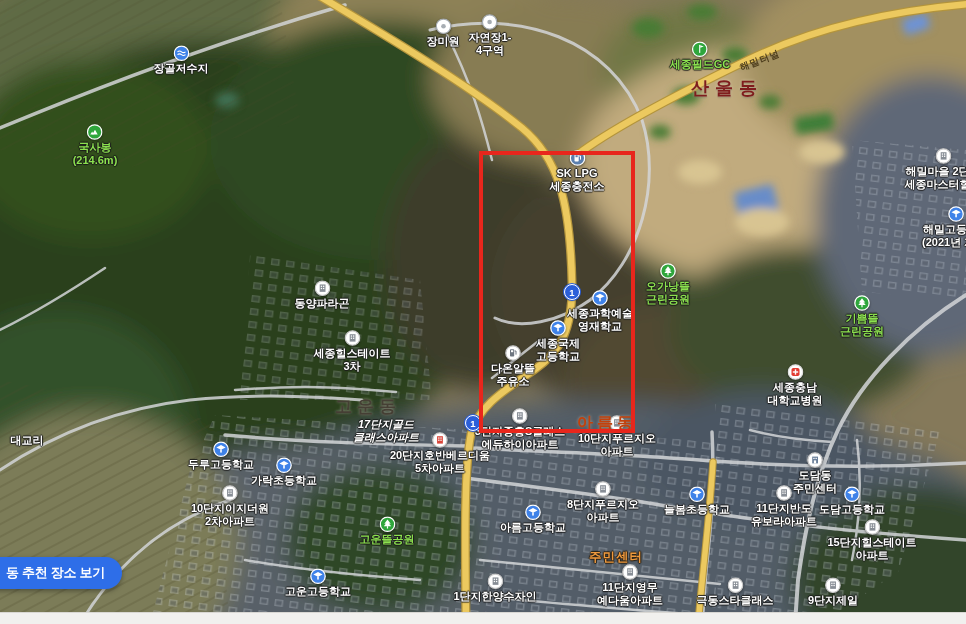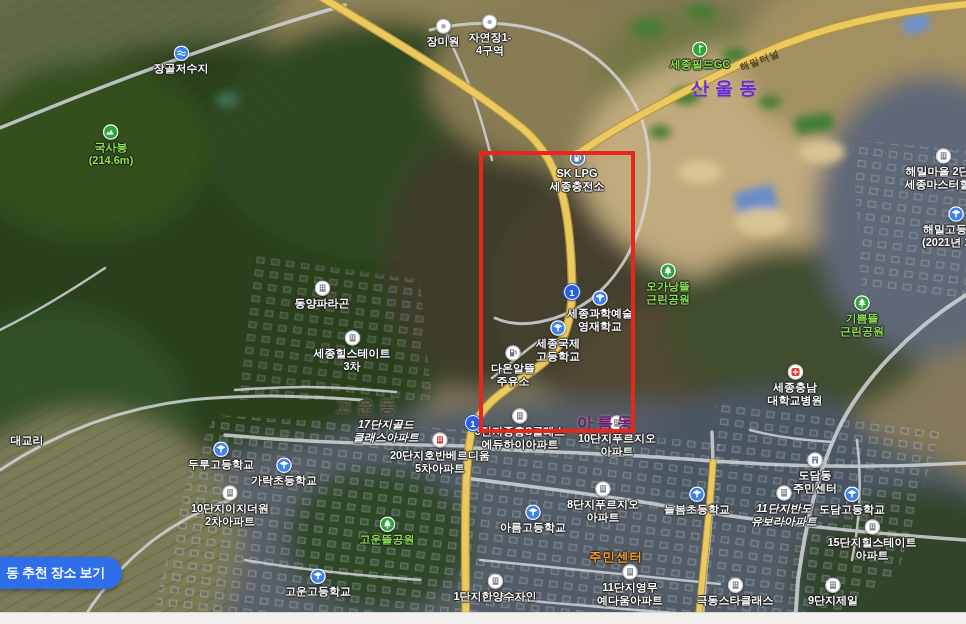--- a/index.html
+++ b/index.html
@@ -145,21 +145,21 @@
 
   <div id="overlay">
       <div class="marker-wrap" style="left: 181px; top: 60px;">
         <svg class="marker-ico" viewBox="0 0 16 16">
           <circle cx="8" cy="8" r="7.2" fill="#3f82e8" stroke="#fff" stroke-width="1.3"></circle>
           <path d="M4 6.6q2-1.7 4 0t4 0" stroke="#fff" stroke-width="1.2" fill="none"></path>
           <path d="M4 9.4q2-1.7 4 0t4 0" stroke="#fff" stroke-width="1.2" fill="none"></path>
         </svg>
         <div class="m-label ">장골저수지</div>
       </div>
-      <div class="marker-wrap" style="left: 95px; top: 145px; margin-left: 16px;">
+      <div class="marker-wrap" style="left: 95px; top: 145px;">
         <svg class="marker-ico" viewBox="0 0 16 16">
           <circle cx="8" cy="8" r="7.2" fill="#2fa63c" stroke="#fff" stroke-width="1.3"></circle>
           <path d="M5.6 10.6 8.3 5.8 11 10.6Z" fill="#fff"></path>
           <path d="M3.6 10.6 5.5 7.6 7 10.6Z" fill="#fff"></path>
         </svg>
         <div class="m-label green">국사봉<br>(214.6m)</div>
       </div>
       <div class="marker-wrap" style="left: 443px; top: 33px;">
         <svg class="marker-ico" viewBox="0 0 16 16">
           <circle cx="8" cy="8" r="7.2" fill="#fff" stroke="#a7adb3" stroke-width="1.3"></circle>
@@ -358,21 +358,21 @@
         <div class="m-label ">도담동<br>주민센터</div>
       </div>
       <div class="marker-wrap" style="left: 852px; top: 501px;">
         <svg class="marker-ico" viewBox="0 0 16 16">
           <circle cx="8" cy="8" r="7.2" fill="#3f82e8" stroke="#fff" stroke-width="1.3"></circle>
           <path d="M8 3.8 12.6 6.2 8 8.6 3.4 6.2Z" fill="#fff"></path>
           <rect x="7.2" y="7.9" width="1.6" height="3.6" rx=".8" fill="#fff"></rect>
         </svg>
         <div class="m-label ">도담고등학교</div>
       </div>
-      <div class="marker-wrap" style="left: 784px; top: 506px; font-style: italic;">
+      <div class="marker-wrap" style="left: 784px; top: 506px;">
         <svg class="marker-ico" viewBox="0 0 16 16">
           <circle cx="8" cy="8" r="7.2" fill="#fff" stroke="#c9c9c9" stroke-width="1.3"></circle>
           <rect x="5.2" y="4.2" width="5.8" height="7.4" fill="#878d95"></rect>
           <rect x="6.3" y="5.4" width="1.3" height="1.3" fill="#fff"></rect>
           <rect x="8.5" y="5.4" width="1.3" height="1.3" fill="#fff"></rect>
           <rect x="6.3" y="7.6" width="1.3" height="1.3" fill="#fff"></rect>
           <rect x="8.5" y="7.6" width="1.3" height="1.3" fill="#fff"></rect>
         </svg>
         <div class="m-label ">11단지반도<br>유보라아파트</div>
       </div>
@@ -468,23 +468,23 @@
         <div class="m-label ">해밀마을 2단지<br>세종마스터힐스</div>
       </div>
       <div class="marker-wrap" style="left: 956px; top: 227px;">
         <svg class="marker-ico" viewBox="0 0 16 16">
           <circle cx="8" cy="8" r="7.2" fill="#3f82e8" stroke="#fff" stroke-width="1.3"></circle>
           <path d="M8 3.8 12.6 6.2 8 8.6 3.4 6.2Z" fill="#fff"></path>
           <rect x="7.2" y="7.9" width="1.6" height="3.6" rx=".8" fill="#fff"></rect>
         </svg>
         <div class="m-label ">해밀고등학교<br>(2021년 개교)</div>
       </div>
-      <div class="district" style="left: 727px; top: 88px; font-size: 18px; letter-spacing: 6px; color: #6d28d9;">산울동</div>
+      <div class="district" style="left: 727px; top: 88px; font-size: 18px; letter-spacing: 6px; color: #7f1d1d;">산울동</div>
       <div class="district" style="left: 368px; top: 406px; font-size: 17px; letter-spacing: 5px; color: rgb(69, 63, 52);">고운동</div>
-      <div class="district" style="left: 607px; top: 423px; font-size: 16px; letter-spacing: 4px; color: #701a75;">아름동</div>
+      <div class="district" style="left: 607px; top: 423px; font-size: 16px; letter-spacing: 4px; color: #c2410c;">아름동</div>
       <div class="village" style="left: 616px; top: 557px;">주민센터</div>
       <div class="m-label label-only" style="left: 27px; top: 439px; font-size: 11px;">대교리</div>
       <div class="roadname" style="left: 760px; top: 61px; transform: translate(-50%, -50%) rotate(-21deg);">해밀터널</div>
       <div class="shield" style="left: 572px; top: 292px;">1</div>
       <div class="shield" style="left: 473px; top: 423px;">1</div>
     </div>
 
   <div id="red-box" style="left: 479px; top: 151px; width: 148px; height: 274px; border-width: 4px; border-color: rgb(232, 38, 28);"></div>
 
   <button id="recommend-btn" style="background: rgb(46, 110, 232);">동 추천 장소 보기</button>

